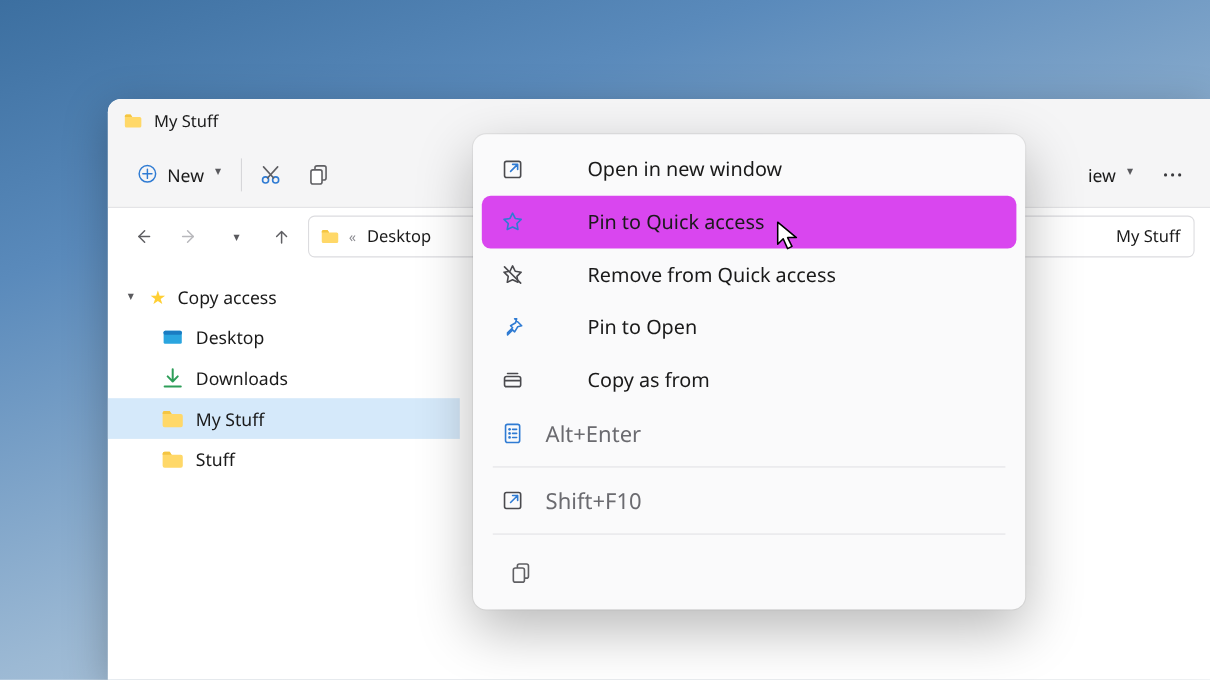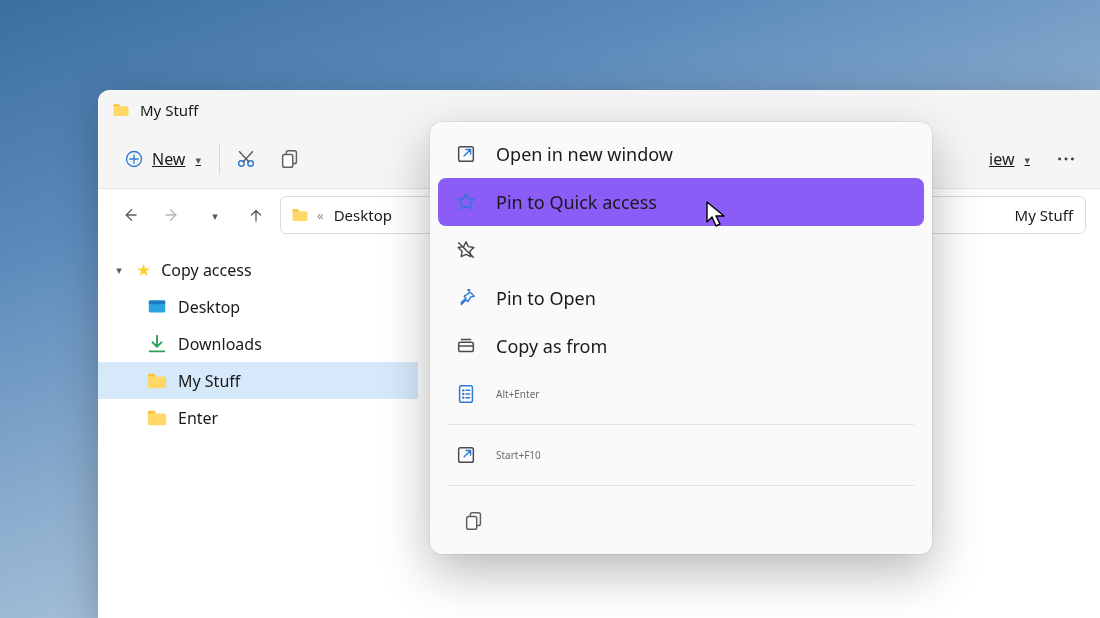--- a/index.html
+++ b/index.html
@@ -8,21 +8,21 @@
   .window{position:absolute;left:98px;top:90px;width:1002px;height:528px;background:#fff;border-top-left-radius:12px;box-shadow:0 10px 40px rgba(0,0,0,.25);overflow:hidden;}
 
   
   .titlebar{height:40px;background:#f5f5f6;display:flex;align-items:center;padding:0 14px;gap:10px;}
   .title-folder-icon{width:18px;height:18px;}
   .title-text{font-size:15px;color:#1a1a1a;font-weight:400;}
 
   
   .toolbar{height:58px;background:#f5f5f6;border-bottom:1px solid #e3e3e6;display:flex;align-items:center;padding:0 14px;gap:0;}
   .tb-group{display:flex;align-items:center;gap:4px;height:38px;}
-  .tb-btn{display:flex;align-items:center;gap:8px;padding:6px 12px;border-radius:6px;color:#1a1a1a;font-size:16px;cursor:default;text-decoration:underline;}
+  .tb-btn{display:flex;gap:8px;padding:6px 12px;border-radius:6px;color:#1a1a1a;font-size:16px;cursor:default;}
   .tb-icon-btn{display:flex;align-items:center;justify-content:center;width:40px;height:38px;border-radius:6px;cursor:default;}
   .tb-sep{width:1px;height:30px;background:#d6d6d9;margin:0 6px;}
   .chev-small{font-size:11px;color:#5a5a5e;margin-left:2px;}
 
   .spacer{flex:1;}
 
   
   .navrow{height:52px;display:flex;align-items:center;padding:0 14px;gap:6px;}
   .nav-arrow{width:36px;height:36px;display:flex;align-items:center;justify-content:center;color:#5f5f63;border-radius:6px;cursor:default;}
   .addr{flex:1;display:flex;align-items:center;height:36px;border:1px solid #dcdcdf;border-radius:6px;padding:0 10px;gap:8px;font-size:15px;color:#1a1a1a;background:#fff;}
@@ -39,24 +39,24 @@
   .side-child{padding-left:48px;}
   .side-item.selected{background:#d5e9fa;}
   .tree-chev{color:#5a5a5e;font-size:11px;width:14px;text-align:center;}
   .qa-star{color:#ffcf33;font-size:17px;}
 
   .side-icon{width:22px;height:22px;display:flex;align-items:center;justify-content:center;}
 
   
   .ctx{position:absolute;left:430px;top:122px;width:486px;background:#fafafb;border-radius:12px;box-shadow:0 18px 50px rgba(0,0,0,.28),0 0 0 1px rgba(0,0,0,.05);padding:8px;}
   .ctx-item{display:flex;align-items:center;gap:18px;height:48px;padding:0 16px;border-radius:8px;font-size:18px;color:#1a1a1a;cursor:default;}
-  .ctx-item.hovered{background:#8b5cf6;}
+  .ctx-item.hovered{background:#d946ef;}
   .ctx-icon{width:24px;height:24px;display:flex;align-items:center;justify-content:center;flex-shrink:0;}
-  .ctx-label{flex:1;}
-  .ctx-accel{color:#6b6b70;font-size:10px;}
+  .ctx-label{flex:1;margin-left:38px;}
+  .ctx-accel{color:#6b6b70;font-size:20px;}
   .ctx-sep{height:1px;background:#e2e2e5;margin:6px 10px;}
 
   .ctx-bottom-strip{display:flex;align-items:center;gap:10px;padding:10px 16px 6px;}
   .strip-btn{width:40px;height:38px;display:flex;align-items:center;justify-content:center;border-radius:6px;cursor:default;}
 
   
   .cursor{position:absolute;left:704px;top:200px;width:24px;height:30px;pointer-events:none;}
 
   svg{display:block;}
 </style>
@@ -196,21 +196,21 @@
         <span>My Stuff</span>
       </div>
 
       <div class="side-item side-child">
         <span class="side-icon">
           <svg viewBox="0 0 24 24" width="22" height="22">
               <path d="M2 6a2 2 0 0 1 2-2h5l2 3h9a2 2 0 0 1 2 2v9a2 2 0 0 1-2 2H4a2 2 0 0 1-2-2V6z" fill="#ffd868"></path>
               <path d="M2 6a2 2 0 0 1 2-2h5l2 3H2V6z" fill="#f4c542"></path>
             </svg>
         </span>
-        <span>Enter</span>
+        <span>Stuff</span>
       </div>
 
 
     </div>
   </div>
 </div>
 
 <div class="ctx">
 
   <div class="ctx-item">
@@ -232,20 +232,21 @@
     <span class="ctx-label">Pin to Quick access</span>
   </div>
 
   <div class="ctx-item">
     <span class="ctx-icon">
       <svg width="22" height="22" viewBox="0 0 24 24">
           <path d="M12 3l2.6 5.3 5.9.9-4.2 4.1 1 5.9L12 16.8 6.7 19.2l1-5.9L3.5 9.2l5.9-.9L12 3z" fill="none" stroke="#4a4a4e" stroke-width="1.6" stroke-linejoin="round"></path>
           <path d="M4 4l16 16" stroke="#4a4a4e" stroke-width="1.6" stroke-linecap="round"></path>
         </svg>
     </span>
+    <span class="ctx-label">Remove from Quick access</span>
   </div>
 
   <div class="ctx-item">
     <span class="ctx-icon">
       <svg width="22" height="22" viewBox="0 0 24 24">
           <path d="M14 3l7 7-4 1-3 5-2-2-5 5 0-2 5-5-2-2 5-3 1-4z" fill="none" stroke="#2f7bd3" stroke-width="1.6" stroke-linejoin="round"></path>
         </svg>
     </span>
     <span class="ctx-label">Pin to Open</span>
   </div>
@@ -276,21 +277,21 @@
 
   <div class="ctx-sep"></div>
 
   <div class="ctx-item">
     <span class="ctx-icon">
       <svg width="22" height="22" viewBox="0 0 24 24">
           <rect x="4" y="4" width="16" height="16" rx="2" fill="none" stroke="#4a4a4e" stroke-width="1.6"></rect>
           <path d="M10 14 17 7M17 7h-5m5 0v5" fill="none" stroke="#2f7bd3" stroke-width="1.6" stroke-linecap="round" stroke-linejoin="round"></path>
         </svg>
     </span>
-    <span class="ctx-accel">Start+F10</span>
+    <span class="ctx-accel">Shift+F10</span>
   </div>
 
   <div class="ctx-sep"></div>
 
   <div class="ctx-bottom-strip">
     <div class="strip-btn">
       <svg width="22" height="22" viewBox="0 0 24 24">
           <rect x="8" y="3" width="11" height="14" rx="2" fill="none" stroke="#5f5f63" stroke-width="1.6"></rect>
           <rect x="4" y="7" width="11" height="14" rx="2" fill="#fafafb" stroke="#5f5f63" stroke-width="1.6"></rect>
         </svg>

